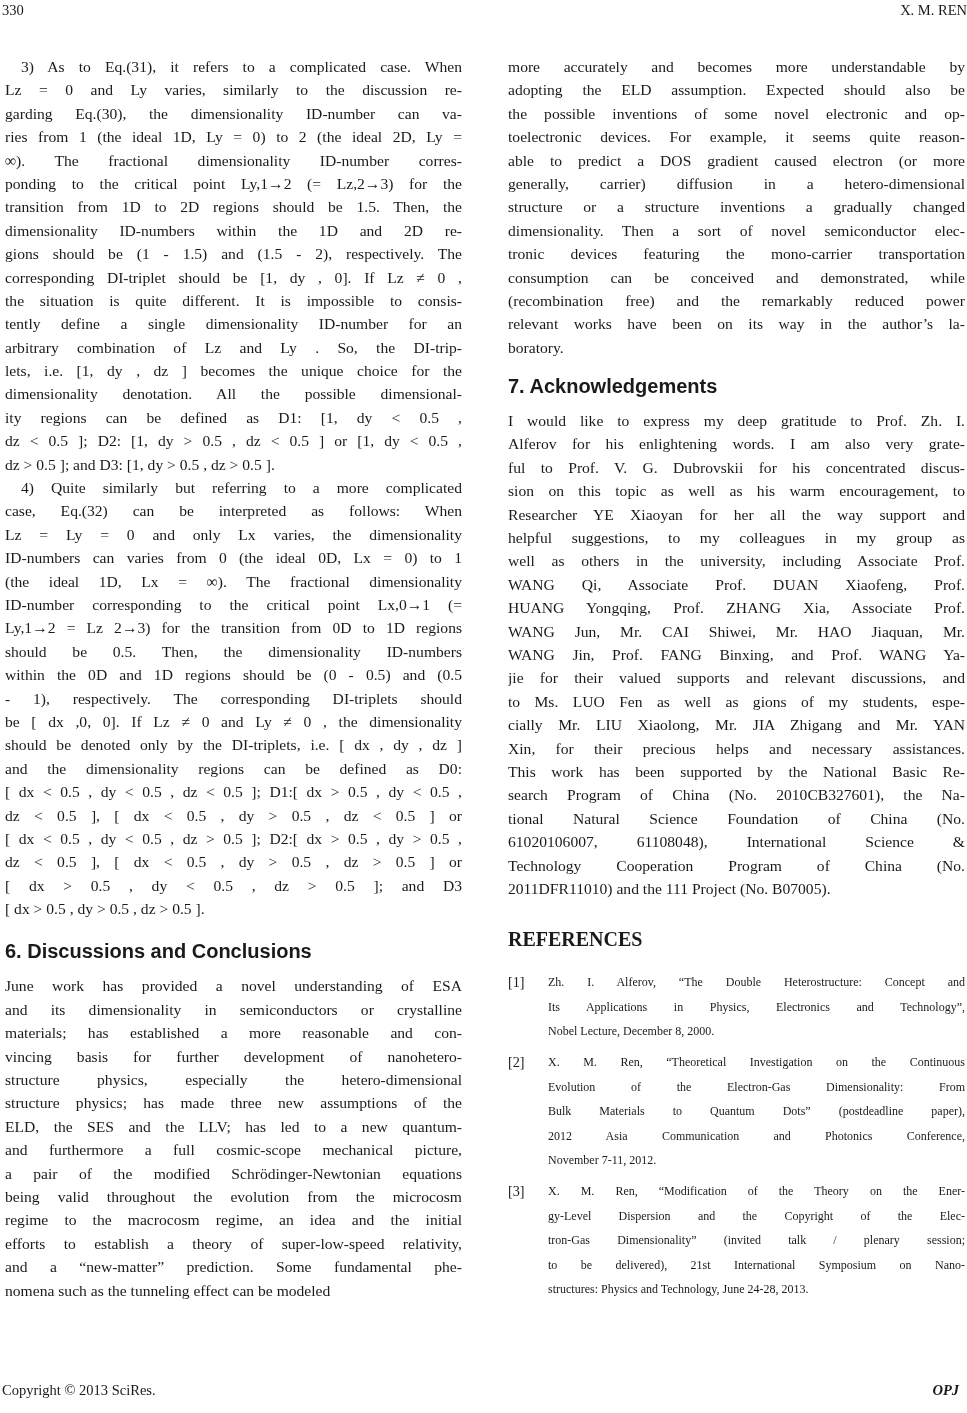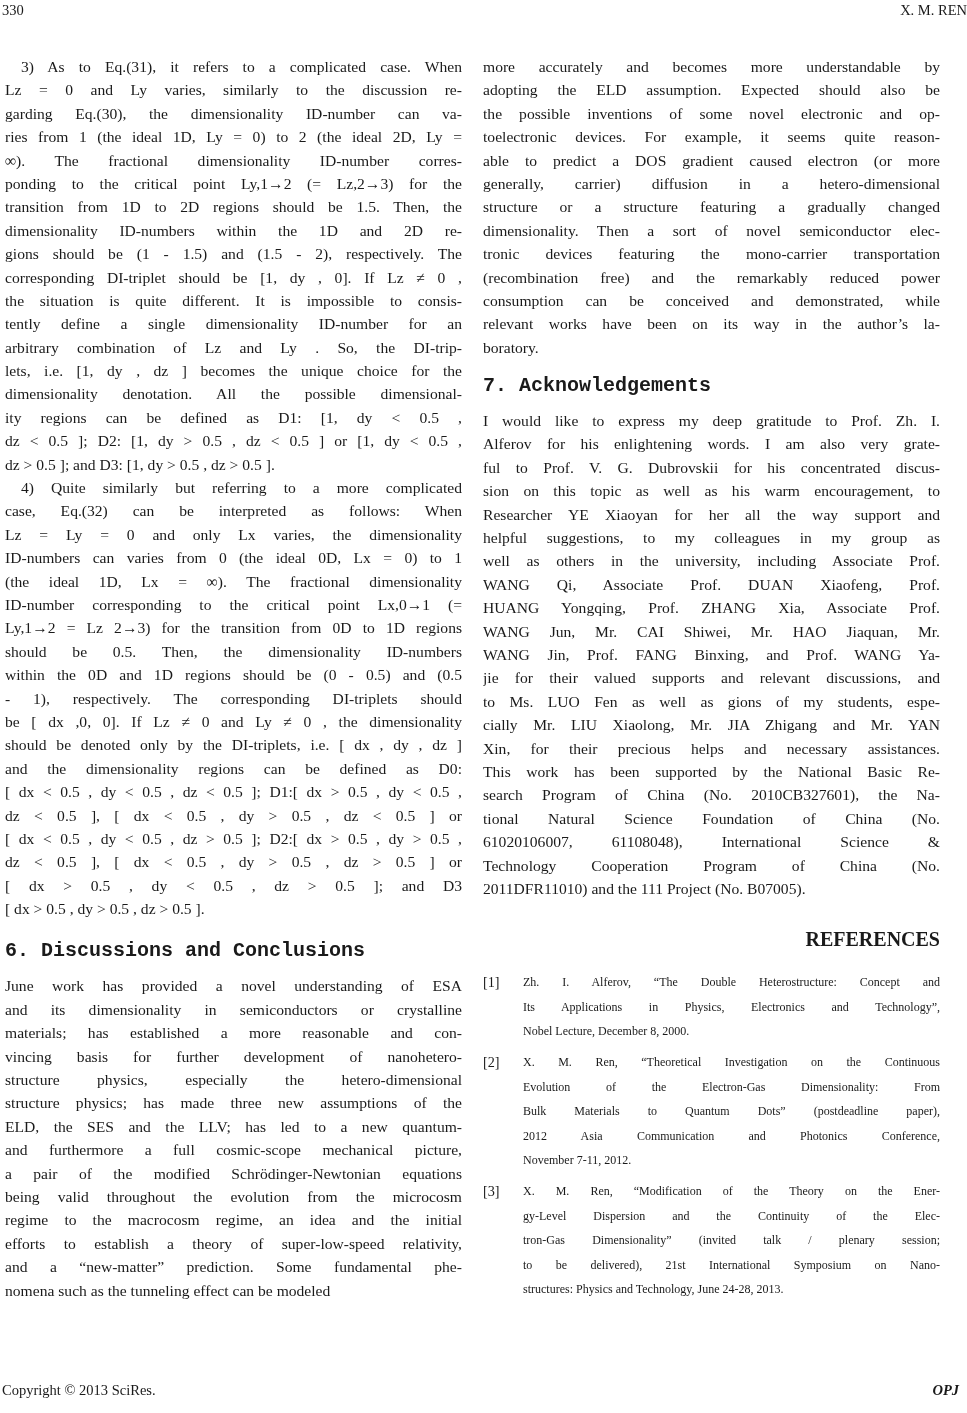--- a/index.html
+++ b/index.html
@@ -3,28 +3,28 @@
 <meta charset="utf-8">
 <style>
   html, body { margin: 0; padding: 0; background: #ffffff; }
   body { width: 967px; height: 1413px; position: relative; overflow: hidden;
          font-family: "Liberation Serif", "DejaVu Serif", serif; color: #1a1a1a; }
   .hdr { position: absolute; top: 2px; font-size: 14.5px; }
   .page-num { left: 2px; }
   .running-head { left: 0; width: 967px; text-align: right; }
   .col { position: absolute; top: 55px; }
   .col-left { left: 5px; width: 457px; }
-  .col-right { left: 483px; width: 457px; }
+  .col-right { left: 508px; width: 457px; }
   .ln { font-size: 15.6px; line-height: 23.4px; height: 23.4px; white-space: nowrap;
         text-align: justify; text-align-last: justify; overflow: hidden; }
   .ln.last { text-align-last: left; }
   .ln.ind { text-indent: 16px; }
-  .h2 { font-family: Liberation Mono, monospace; font-weight: bold; font-size: 20px;
+  .h2 { font-family: Liberation Sans, sans-serif; font-weight: bold; font-size: 20px;
         line-height: 26px; height: 26px; white-space: nowrap; }
-  .h2c { font-weight: bold; font-size: 20px; text-align: right; line-height: 26px; }
+  .h2c { font-weight: bold; font-size: 20px; text-align: left; line-height: 26px; }
   .refs { font-size: 14.2px; }
   .ref { display: flex; }
   .ref-num { width: 40px; flex: none; font-size: 14.2px; line-height: 24px; }
   .ref-body { flex: 1; }
   .ref-body .ln { font-size: 12px; line-height: 24.6px; height: 24.6px; }
   .footer { position: absolute; top: 1382px; font-size: 14.5px; }
   .copyright { left: 2px; }
   .journal { right: 8px; font-weight: bold; font-style: italic; }
   .sp10 { height: 10px; } .sp14 { height: 14px; } .sp18 { height: 18px; } .sp26 { height: 26px; }
 </style>
@@ -100,25 +100,25 @@
 </div>
 
 <div class="col col-right">
   <div id="s6c">
       <div class="ln">more accurately and becomes more understandable by</div>
       <div class="ln">adopting the ELD assumption. Expected should also be</div>
       <div class="ln">the possible inventions of some novel electronic and op-</div>
       <div class="ln">toelectronic devices. For example, it seems quite reason-</div>
       <div class="ln">able to predict a DOS gradient caused electron (or more</div>
       <div class="ln">generally, carrier) diffusion in a hetero-dimensional</div>
-      <div class="ln">structure or a structure featuring a gradually changed</div>
+      <div class="ln">structure or a structure inventions a gradually changed</div>
       <div class="ln">dimensionality. Then a sort of novel semiconductor elec-</div>
       <div class="ln">tronic devices featuring the mono-carrier transportation</div>
+      <div class="ln">consumption can be conceived and demonstrated, while</div>
       <div class="ln">(recombination free) and the remarkably reduced power</div>
-      <div class="ln">consumption can be conceived and demonstrated, while</div>
       <div class="ln">relevant works have been on its way in the author’s la-</div>
       <div class="ln last">boratory.</div>
     </div>
   <div class="sp14"></div>
   <div class="h2">7. Acknowledgements</div>
   <div class="sp10"></div>
   <div id="s7">
       <div class="ln">I would like to express my deep gratitude to Prof. Zh. I.</div>
       <div class="ln">Alferov for his enlightening words. I am also very grate-</div>
       <div class="ln">ful to Prof. V. G. Dubrovskii for his concentrated discus-</div>
@@ -162,21 +162,21 @@
           <div class="ln">Bulk Materials to Quantum Dots” (postdeadline paper),</div>
           <div class="ln">2012 Asia Communication and Photonics Conference,</div>
           <div class="ln last">November 7-11, 2012.</div>
         </div>
       </div>
       <div style="height: 6px;"></div>
       <div class="ref">
         <div class="ref-num">[3]</div>
         <div class="ref-body">
           <div class="ln">X. M. Ren, “Modification of the Theory on the Ener-</div>
-          <div class="ln">gy-Level Dispersion and the Continuity of the Elec-</div>
+          <div class="ln">gy-Level Dispersion and the Copyright of the Elec-</div>
           <div class="ln">tron-Gas Dimensionality” (invited talk / plenary session;</div>
           <div class="ln">to be delivered), 21st International Symposium on Nano-</div>
           <div class="ln last">structures: Physics and Technology, June 24-28, 2013.</div>
         </div>
       </div>
       <div style="height: 6px;"></div>
     </div>
 </div>
 
 <div>

